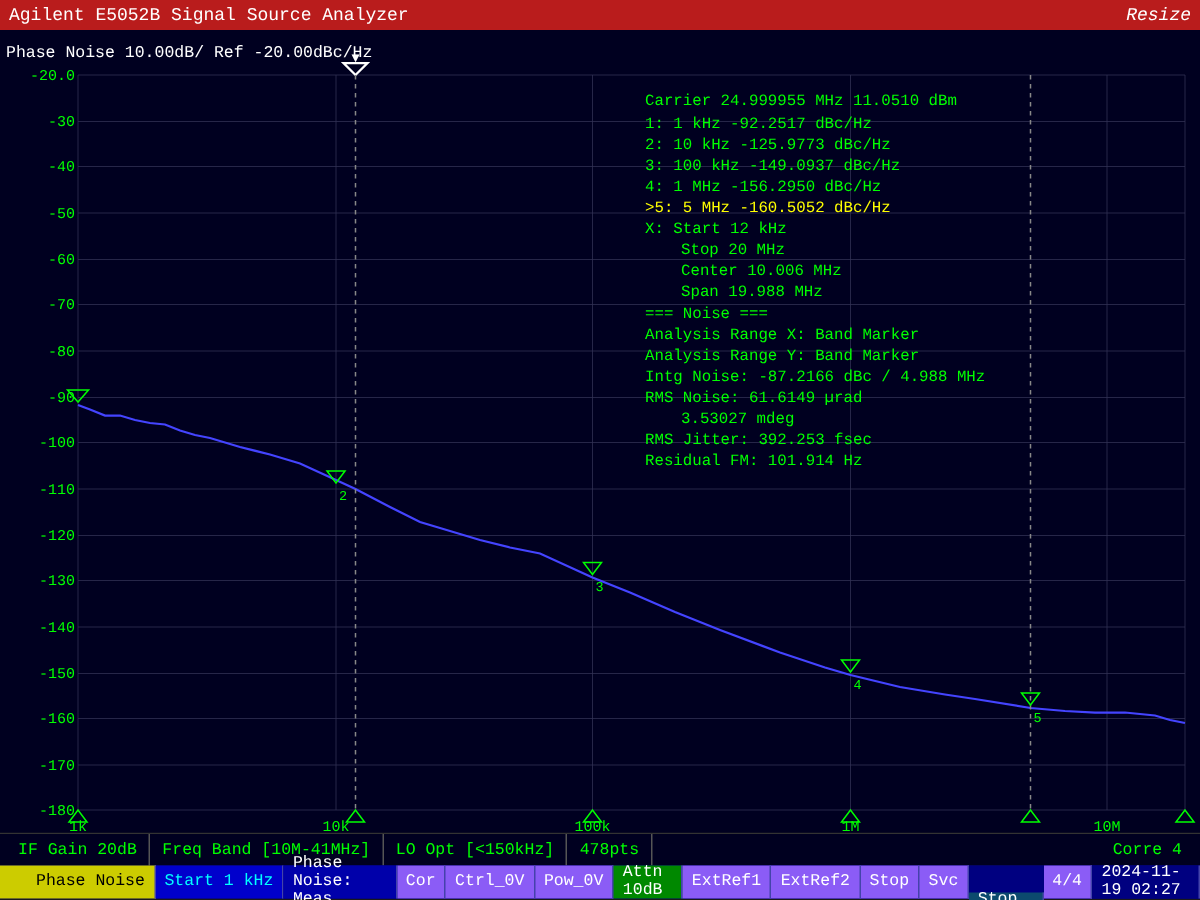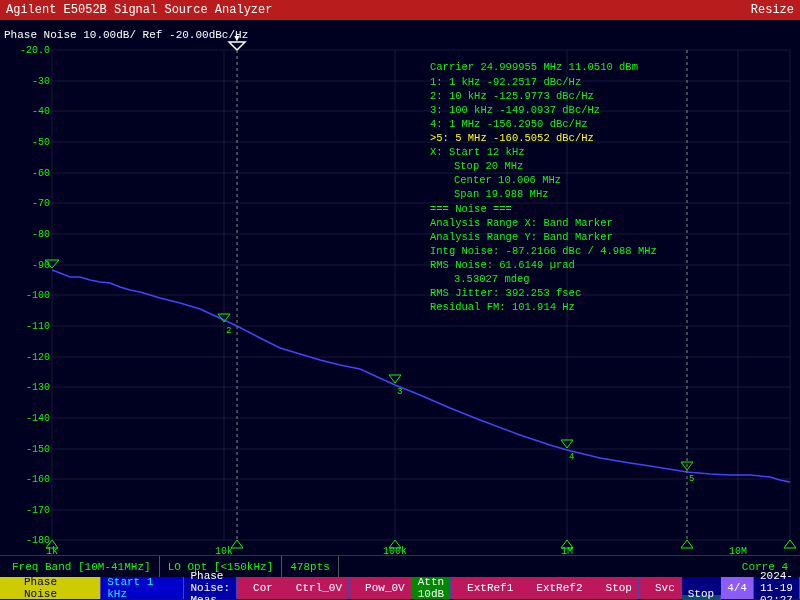--- a/index.html
+++ b/index.html
@@ -85,37 +85,36 @@
       color: #000000;
       padding-left: 24px;
     }
 
     .toolbar-item.active-green {
       background: #008800;
       color: #ffffff;
     }
 
     .toolbar-item.grey-bg {
-      background: #be185d;
+      background: #8b5cf6;
       color: #ffffff;
-      padding-left: 16px;
     }
 
     svg#chart-svg {
       position: absolute;
       top: 0;
       left: 0;
     }
   </style>
 </head>
 <body>
 
 <div id="title-bar">
   <span>Agilent E5052B Signal Source Analyzer</span>
-  <span style="cursor:pointer;">Resize</span>
+  <span style="cursor:pointer;font-style:italic;">Resize</span>
 </div>
 
 <div id="main-area">
 
   <svg id="chart-svg" width="800" height="535" xmlns="http://www.w3.org/2000/svg">
 
     <rect width="800" height="535" fill="#000020"></rect>
 
     <g stroke="#333355" stroke-width="0.5">
 
@@ -268,20 +267,23 @@
       <text x="454" y="262">            3.53027 mdeg</text>
       <text x="430" y="276">RMS Jitter: 392.253 fsec</text>
       <text x="430" y="290">Residual FM: 101.914 Hz</text>
     </g>
   </svg>
 
 </div>
 
 <div id="status-bar">
   <div class="status-item">
+    <span>IF Gain 20dB</span>
+  </div>
+  <div class="status-item">
     <span>Freq Band [10M-41MHz]</span>
   </div>
   <div class="status-item">
     <span>LO Opt [&lt;150kHz]</span>
   </div>
   <div class="status-item">
     <span>478pts</span>
   </div>
   <div class="status-item" style="margin-left:auto;">
     <span>Corre 4</span>

